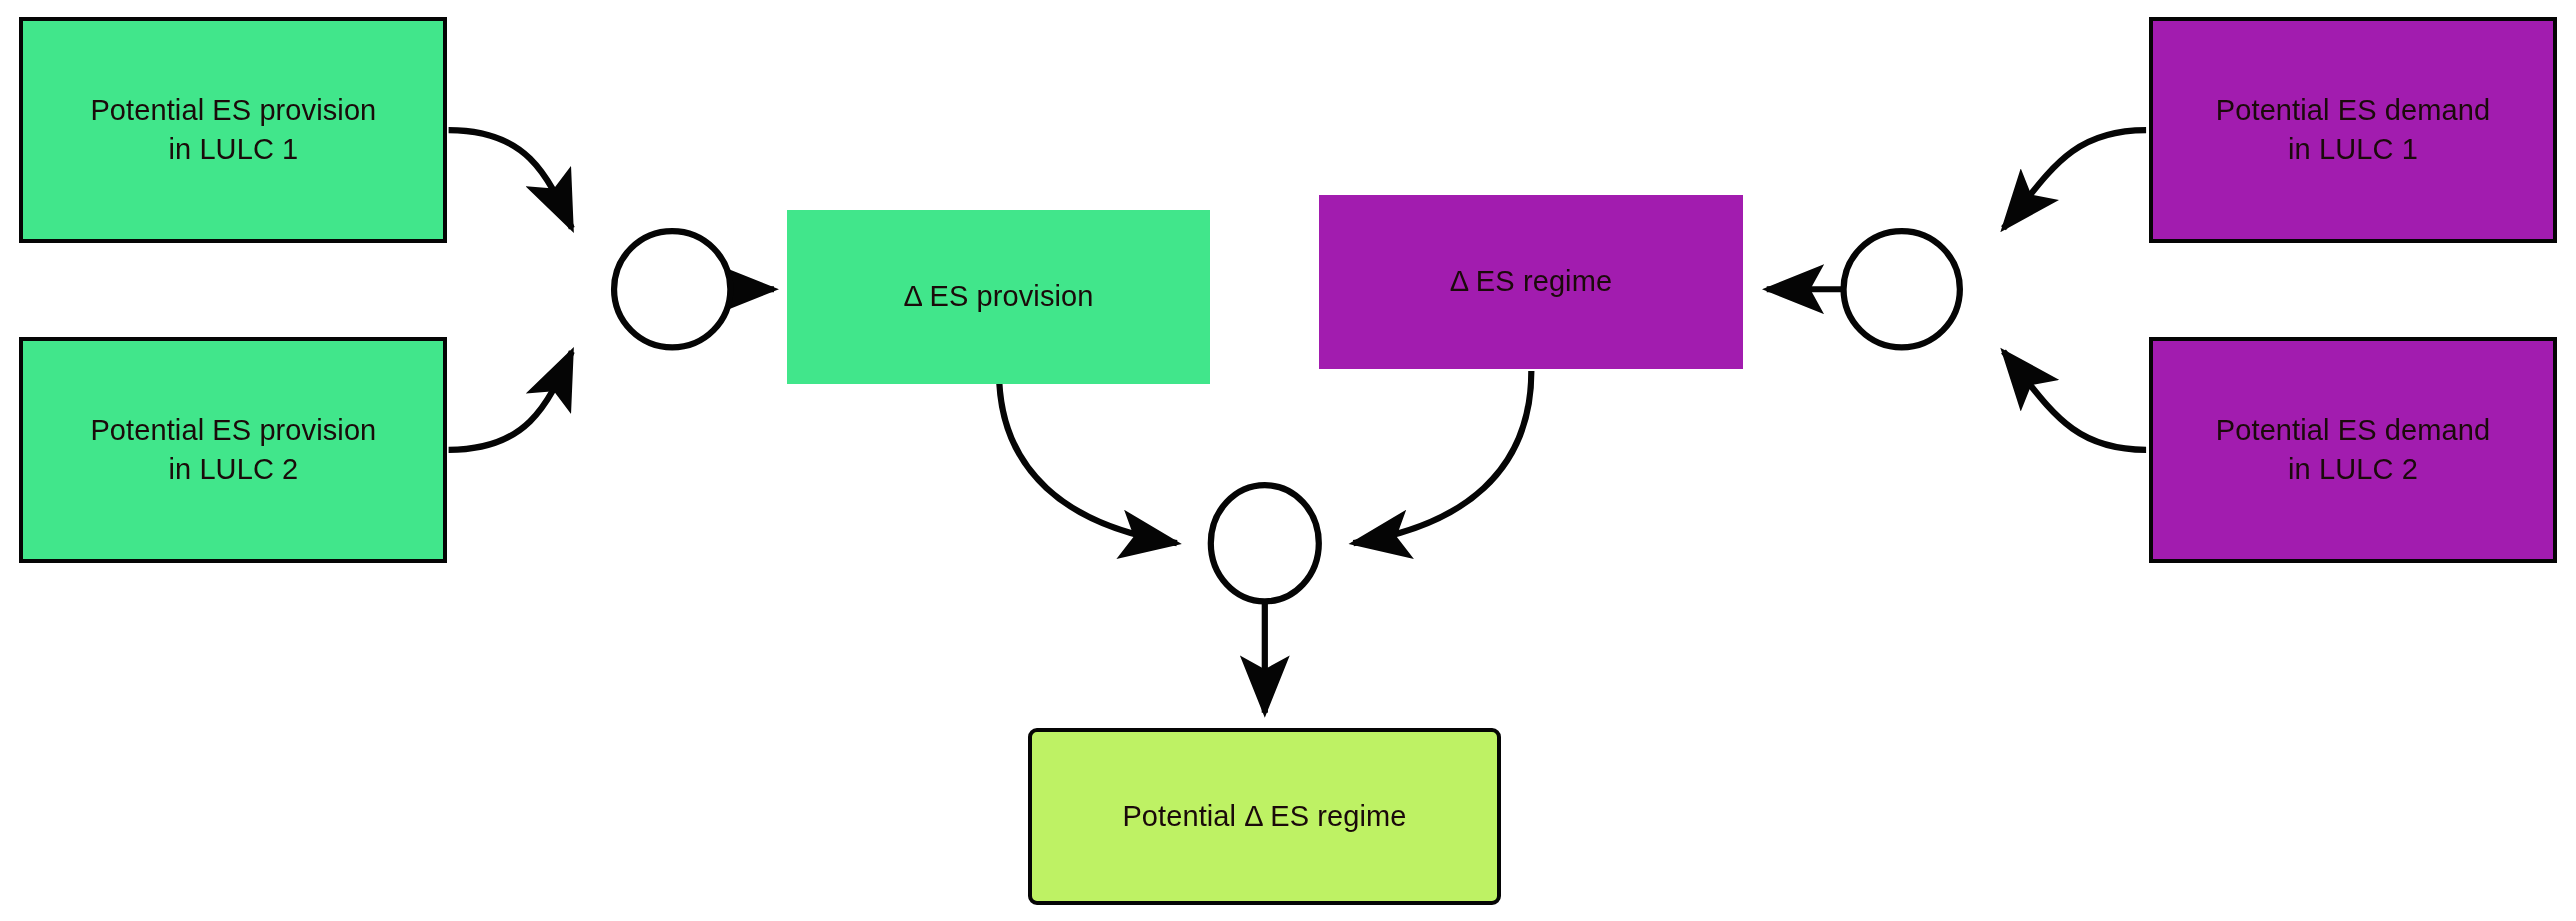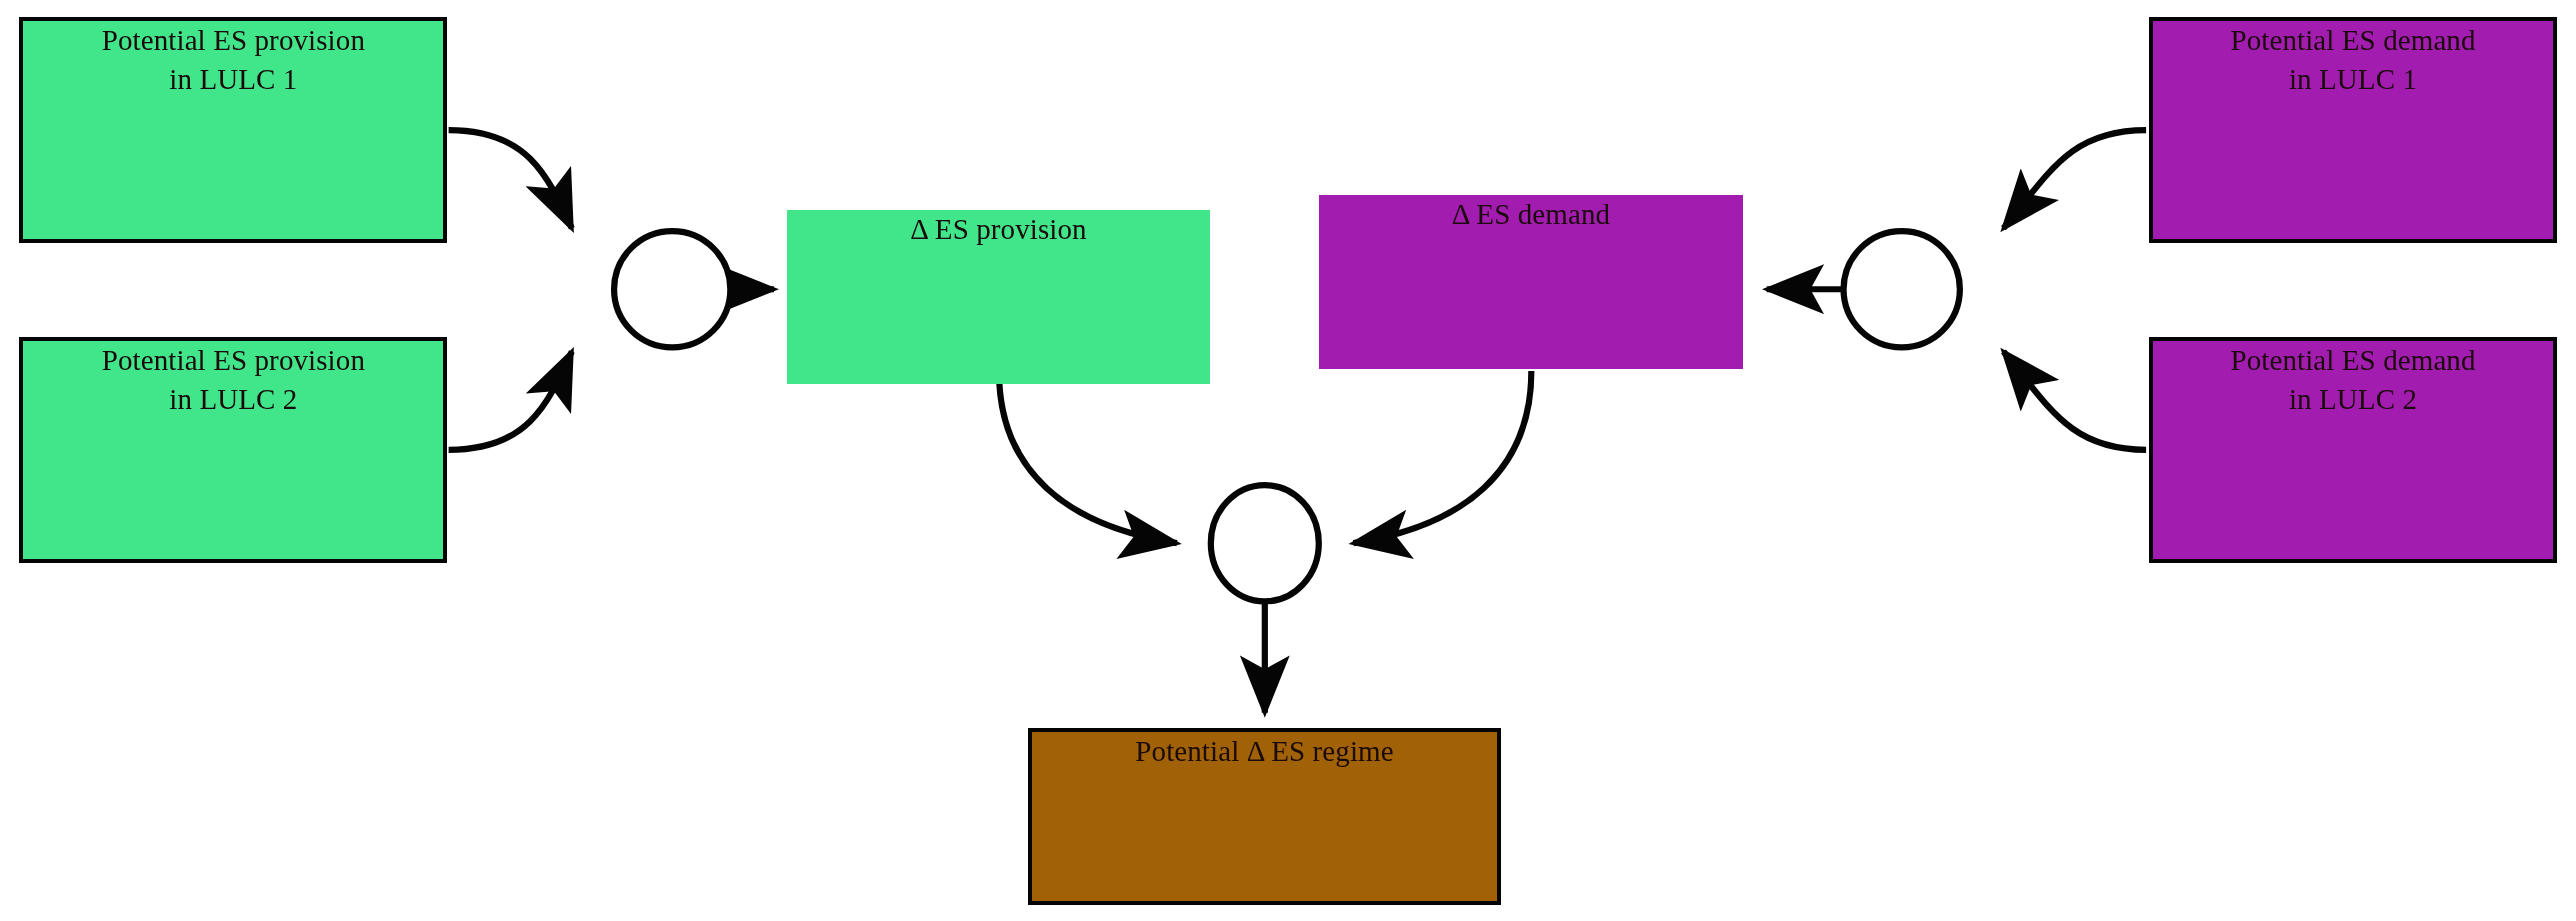--- a/index.html
+++ b/index.html
@@ -23,37 +23,37 @@
     position: absolute;
     left: 0;
     top: 0;
     width: 2576px;
     height: 921px;
   }
   .node-box {
     position: absolute;
     box-sizing: border-box;
     display: flex;
-    align-items: flex-start;
+    align-items: center;
     justify-content: center;
     text-align: center;
     color: #1a0a0a;
-    font-family: Liberation Serif, serif;
+    font-family: Liberation Sans, sans-serif;
     font-size: 29px;
     line-height: 1.35;
     letter-spacing: 0.1px;
     white-space: pre-line;
     user-select: none;
   }
   .node-box.bordered {
     border: 4.8px solid #050505;
   }
   .node-green  { background: #41e68b; }
   .node-pink   { background: #a21caf; }
-  .node-orange { background: #a16207; }
+  .node-orange { background: #bef264; border-radius: 9px; }
   .node-label {
     display: block;
     white-space: pre-line;
   }
 </style>
 </head>
 <body>
 
 <div id="diagram-root">
 
@@ -100,21 +100,21 @@
   <div class="node-box bordered node-green" style="left:19.4px; top:337px; width:428px; height:226px;">
     <span class="node-label">Potential ES provision
 in LULC 2</span>
   </div>
 
   <div class="node-box node-green" style="left:787px; top:195px; width:423px; height:174px;margin-top:15px;">
     <span class="node-label">Δ ES provision</span>
   </div>
 
   <div class="node-box node-pink" style="left:1319px; top:195px; width:424px; height:174px;">
-    <span class="node-label">Δ ES demand</span>
+    <span class="node-label">Δ ES regime</span>
   </div>
 
   <div class="node-box bordered node-pink" style="left:2149px; top:17.3px; width:408px; height:226px;">
     <span class="node-label">Potential ES demand
 in LULC 1</span>
   </div>
 
   <div class="node-box bordered node-pink" style="left:2149px; top:337px; width:408px; height:226px;">
     <span class="node-label">Potential ES demand
 in LULC 2</span>

